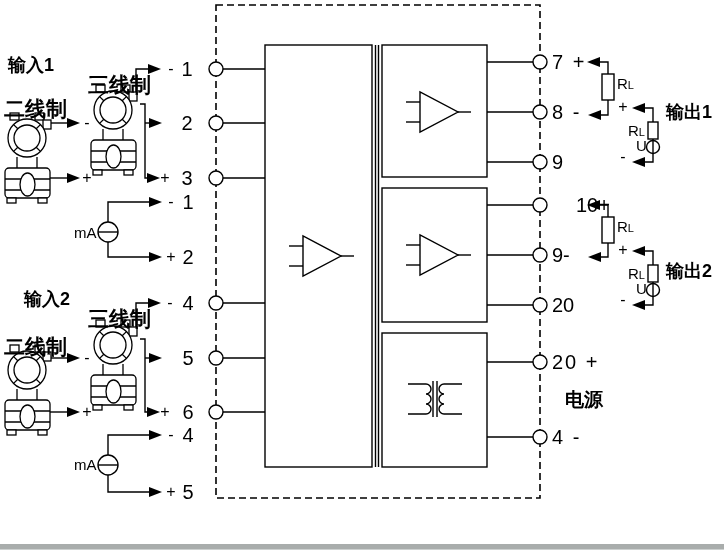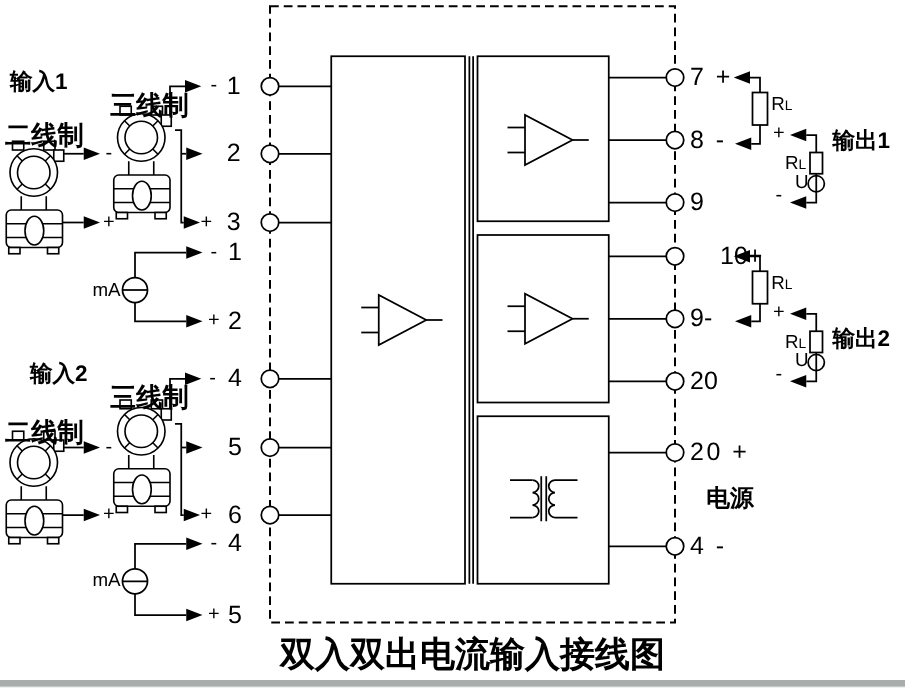--- a/index.html
+++ b/index.html
@@ -222,16 +222,15 @@
   <span class="lbl sign" style="left:616px;top:242px;">+</span>
   <span class="lbl rl" style="left:628px;top:266px;"><span>R</span><span class="sub">L</span></span>
   <span class="lbl small" style="left:636px;top:281px;">U</span>
   <span class="lbl sign" style="left:616px;top:292px;">-</span>
   <span class="lbl cjk t-big" style="left:666px;top:262px;">输出2</span>
 
   <span class="lbl term-r" style="left:552px;top:352px;">20 +</span>
   <span class="lbl term-r" style="left:552px;top:427px;">4 -</span>
   <span class="lbl cjk" style="left:565px;top:390px;font-size:19px;">电源</span>
 
-  <div class="caption">双入双出电流输入接线图</div>
 
   <div class="bottombar"></div>
 </div>
 
 </body></html>

